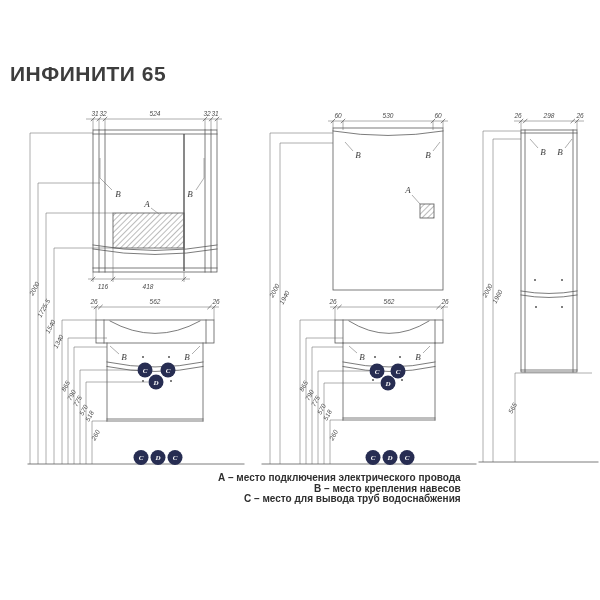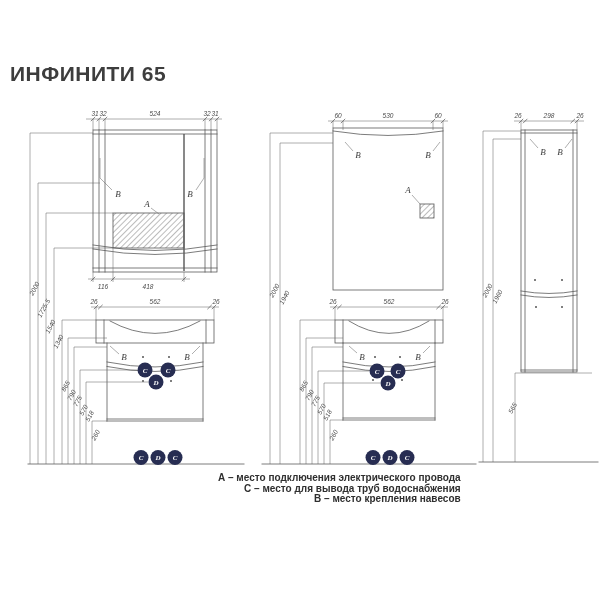--- a/index.html
+++ b/index.html
@@ -313,22 +313,22 @@
       <line class="ln" x1="479" y1="462" x2="598" y2="462"></line>
     </g>
   </svg>
 
   <div class="legend">
     <div>
       <span class="ltr">A</span>
       <span class="txt">– место подключения электрического провода</span>
     </div>
     <div>
+      <span class="ltr">B</span>
+      <span class="txt">– место крепления навесов</span>
+    </div>
+    <div>
       <span class="ltr">C</span>
       <span class="txt">– место для вывода труб водоснабжения</span>
     </div>
-    <div>
-      <span class="ltr">B</span>
-      <span class="txt">– место крепления навесов</span>
-    </div>
   </div>
 
 </div>
 
 </body></html>

